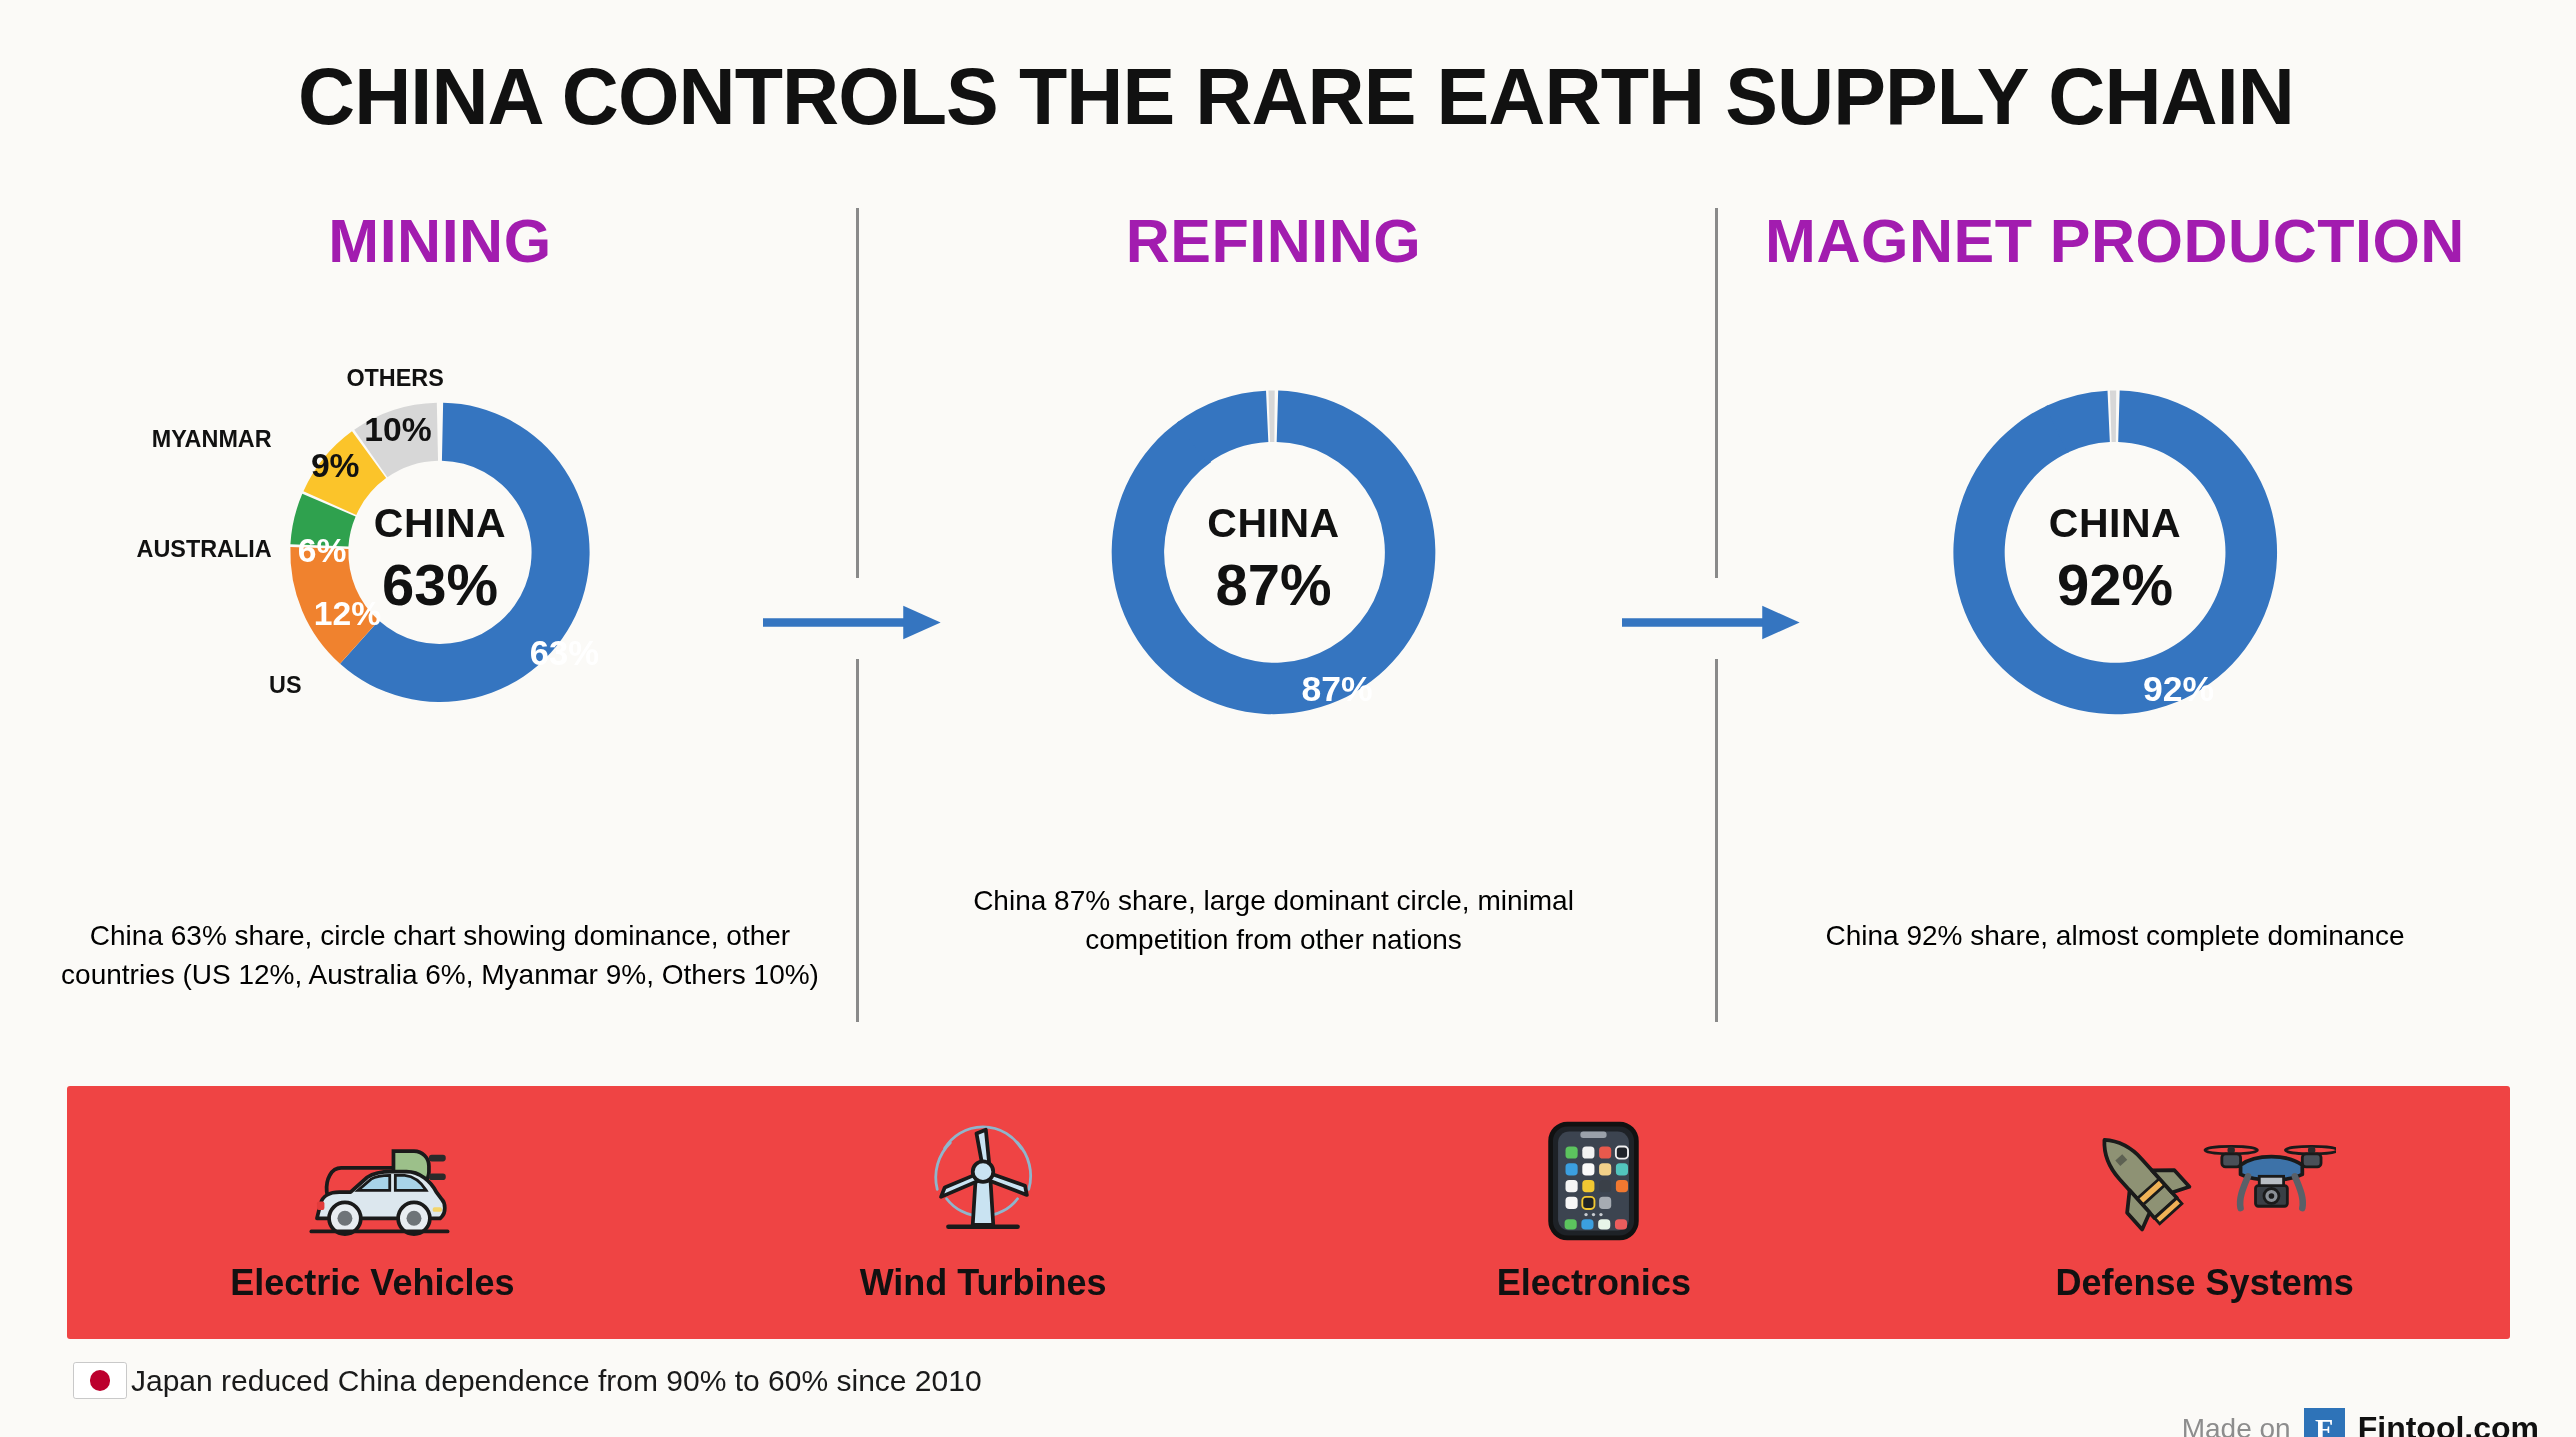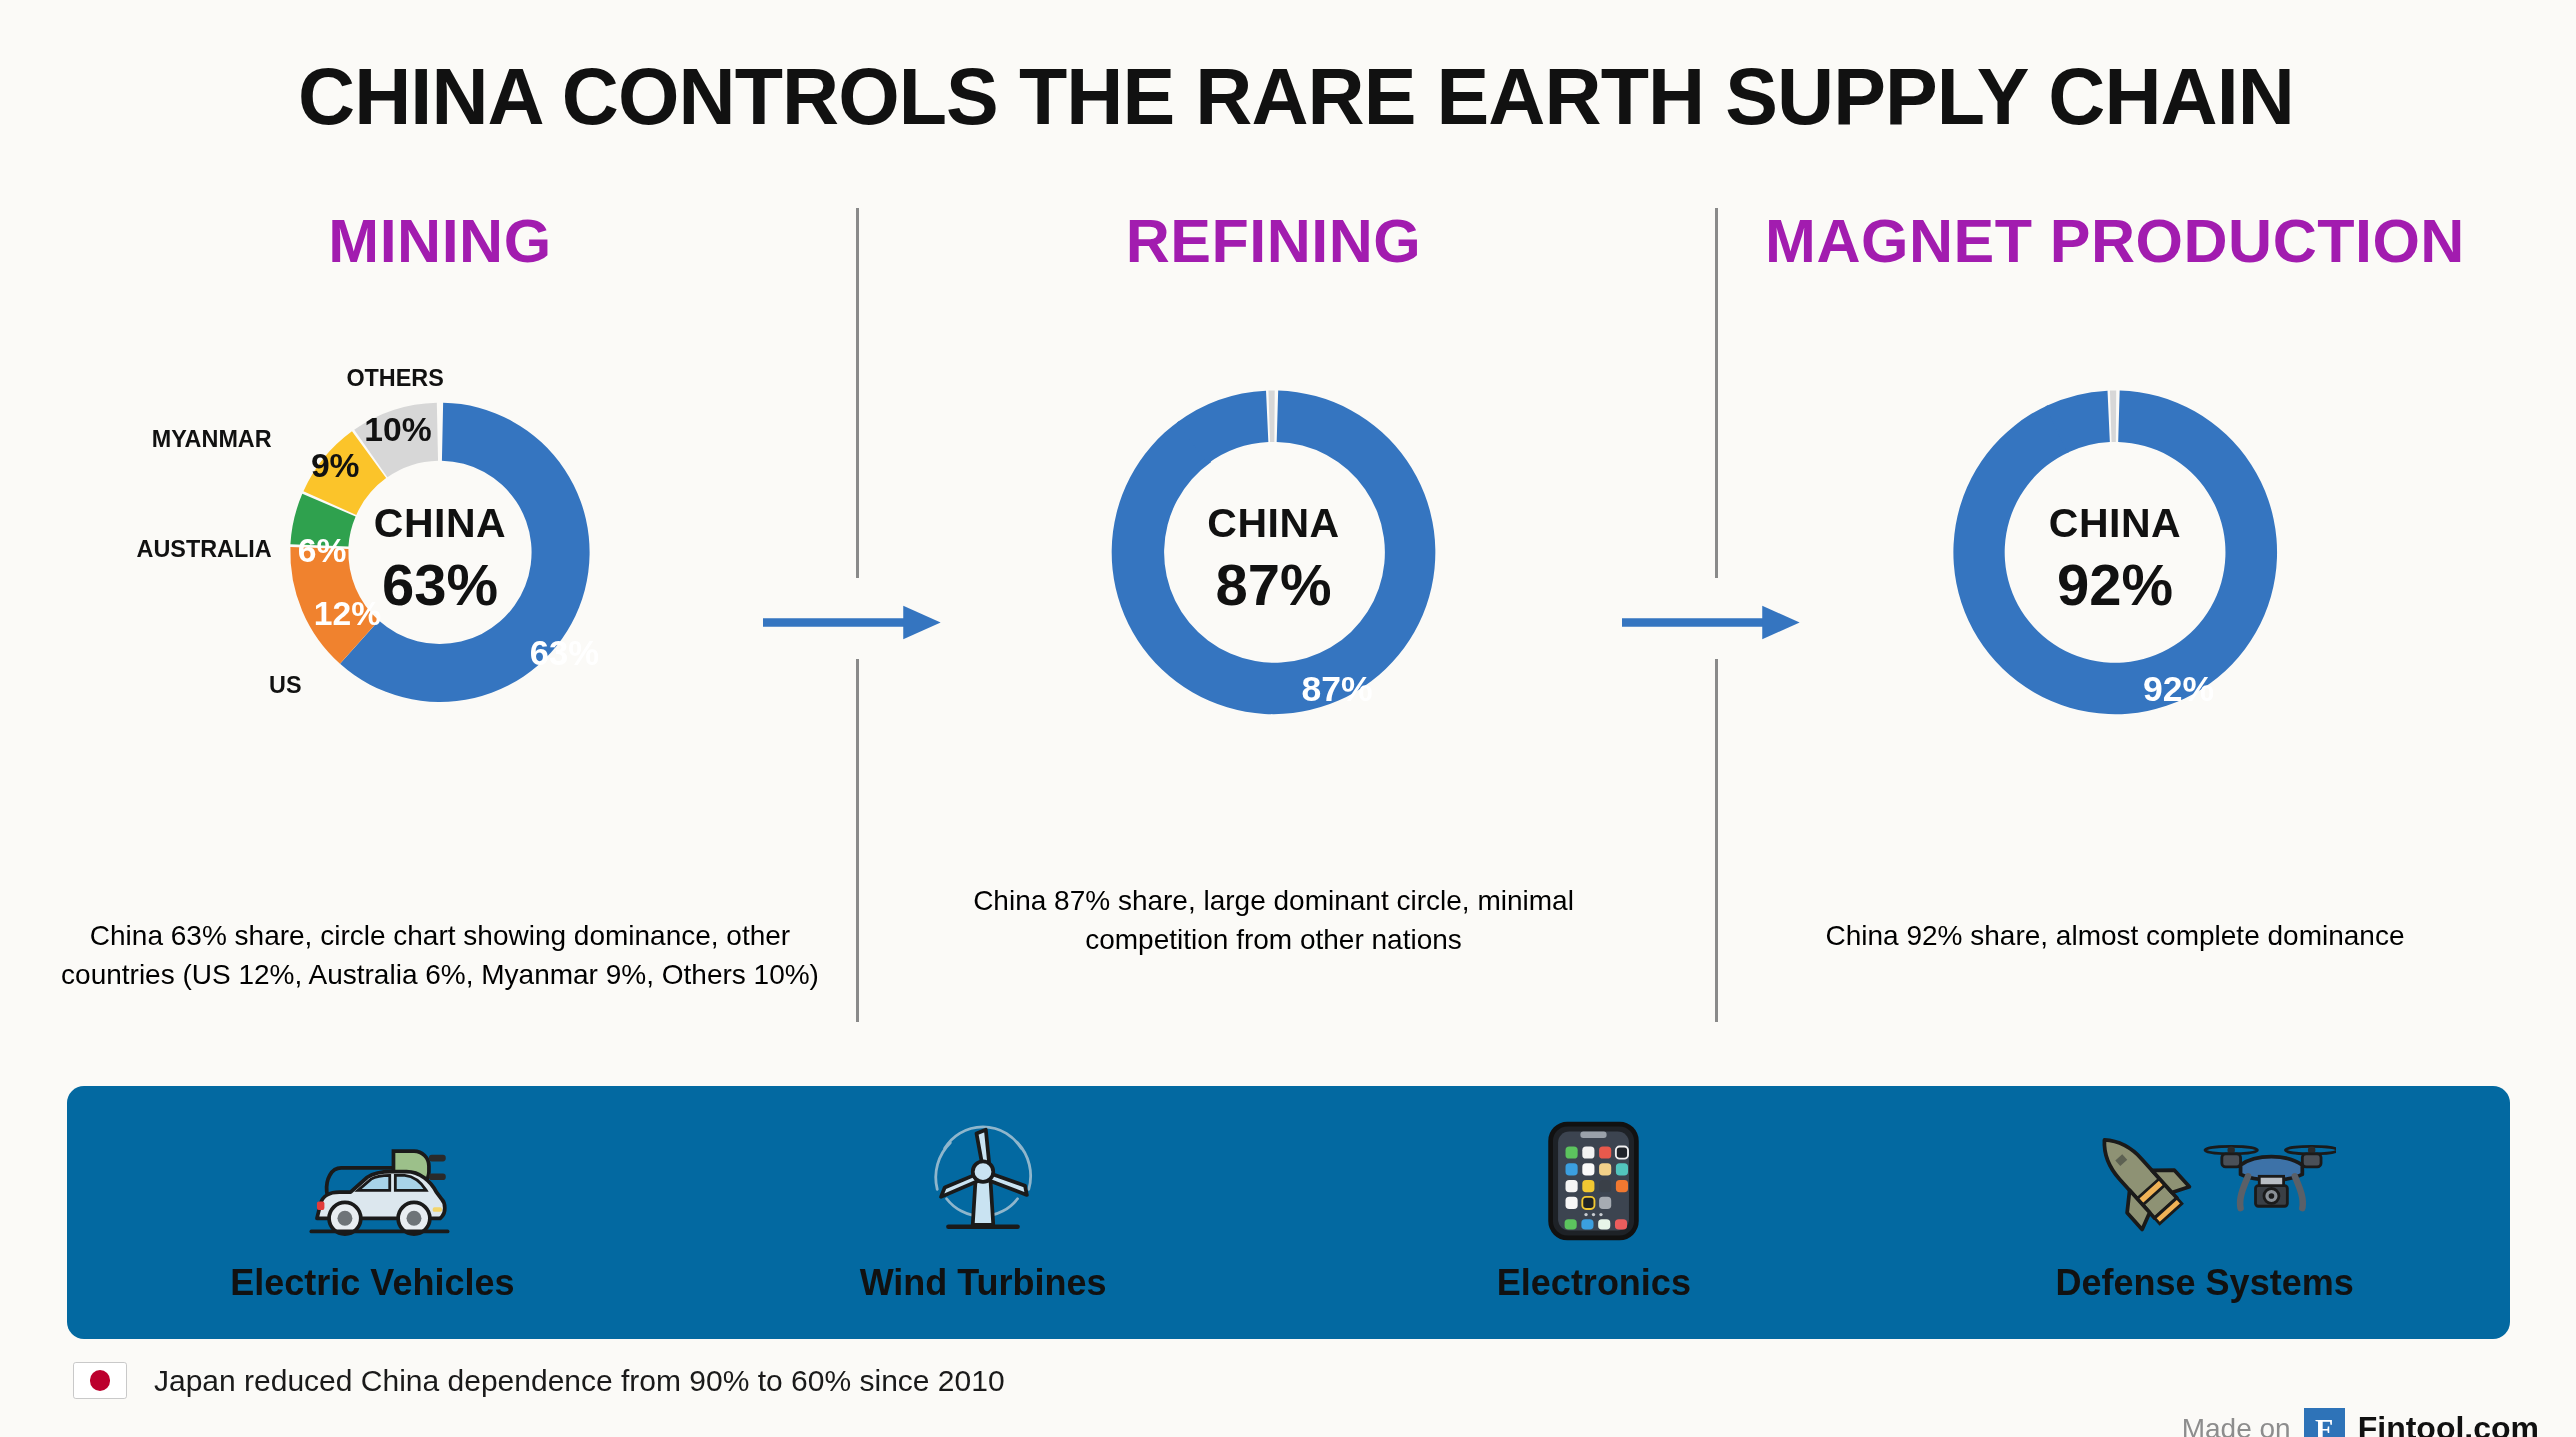--- a/index.html
+++ b/index.html
@@ -64,36 +64,36 @@
   #gap-2 { left: 1714px; top: 578px; }
 
   .arrow { position: absolute; }
   #arrow-1 { left: 763px;  top: 599px; }
   #arrow-2 { left: 1622px; top: 599px; }
 
   
   .apps-bar {
     position: absolute; left: 67px; top: 1086px;
     width: 2443px; height: 253px;
-    background: #0369a1; border-radius: 17px;
+    background: #ef4444; border-radius: 3px;
     display: flex; align-items: center; justify-content: center;
   }
   .app-item {
     flex: 1; display: flex; flex-direction: column;
     align-items: center; justify-content: center; height: 100%;
   }
   .app-icon { height: 120px; display: flex; align-items: center; justify-content: center; }
   .app-label {
     margin-top: 20.6px; font-size: 36px; font-weight: 700; color: #111;
   }
 
   
   .footer-note {
     position: absolute; left: 73px; top: 1362px;
-    display: flex; align-items: center; gap: 27px;
+    display: flex; align-items: center; gap: 4px;
   }
   .jp-flag {
     width: 54px; height: 37px; background: #ffffff;
     border: 0.9px solid #c9c9c9; border-radius: 2.8px;
     display: flex; align-items: center; justify-content: center;
   }
   .jp-dot { width: 20.6px; height: 20.6px; border-radius: 50%; background: #BC002D; }
   .footer-text { font-size: 30px; color: #1a1a1a; }
 
   .footer-brand {

